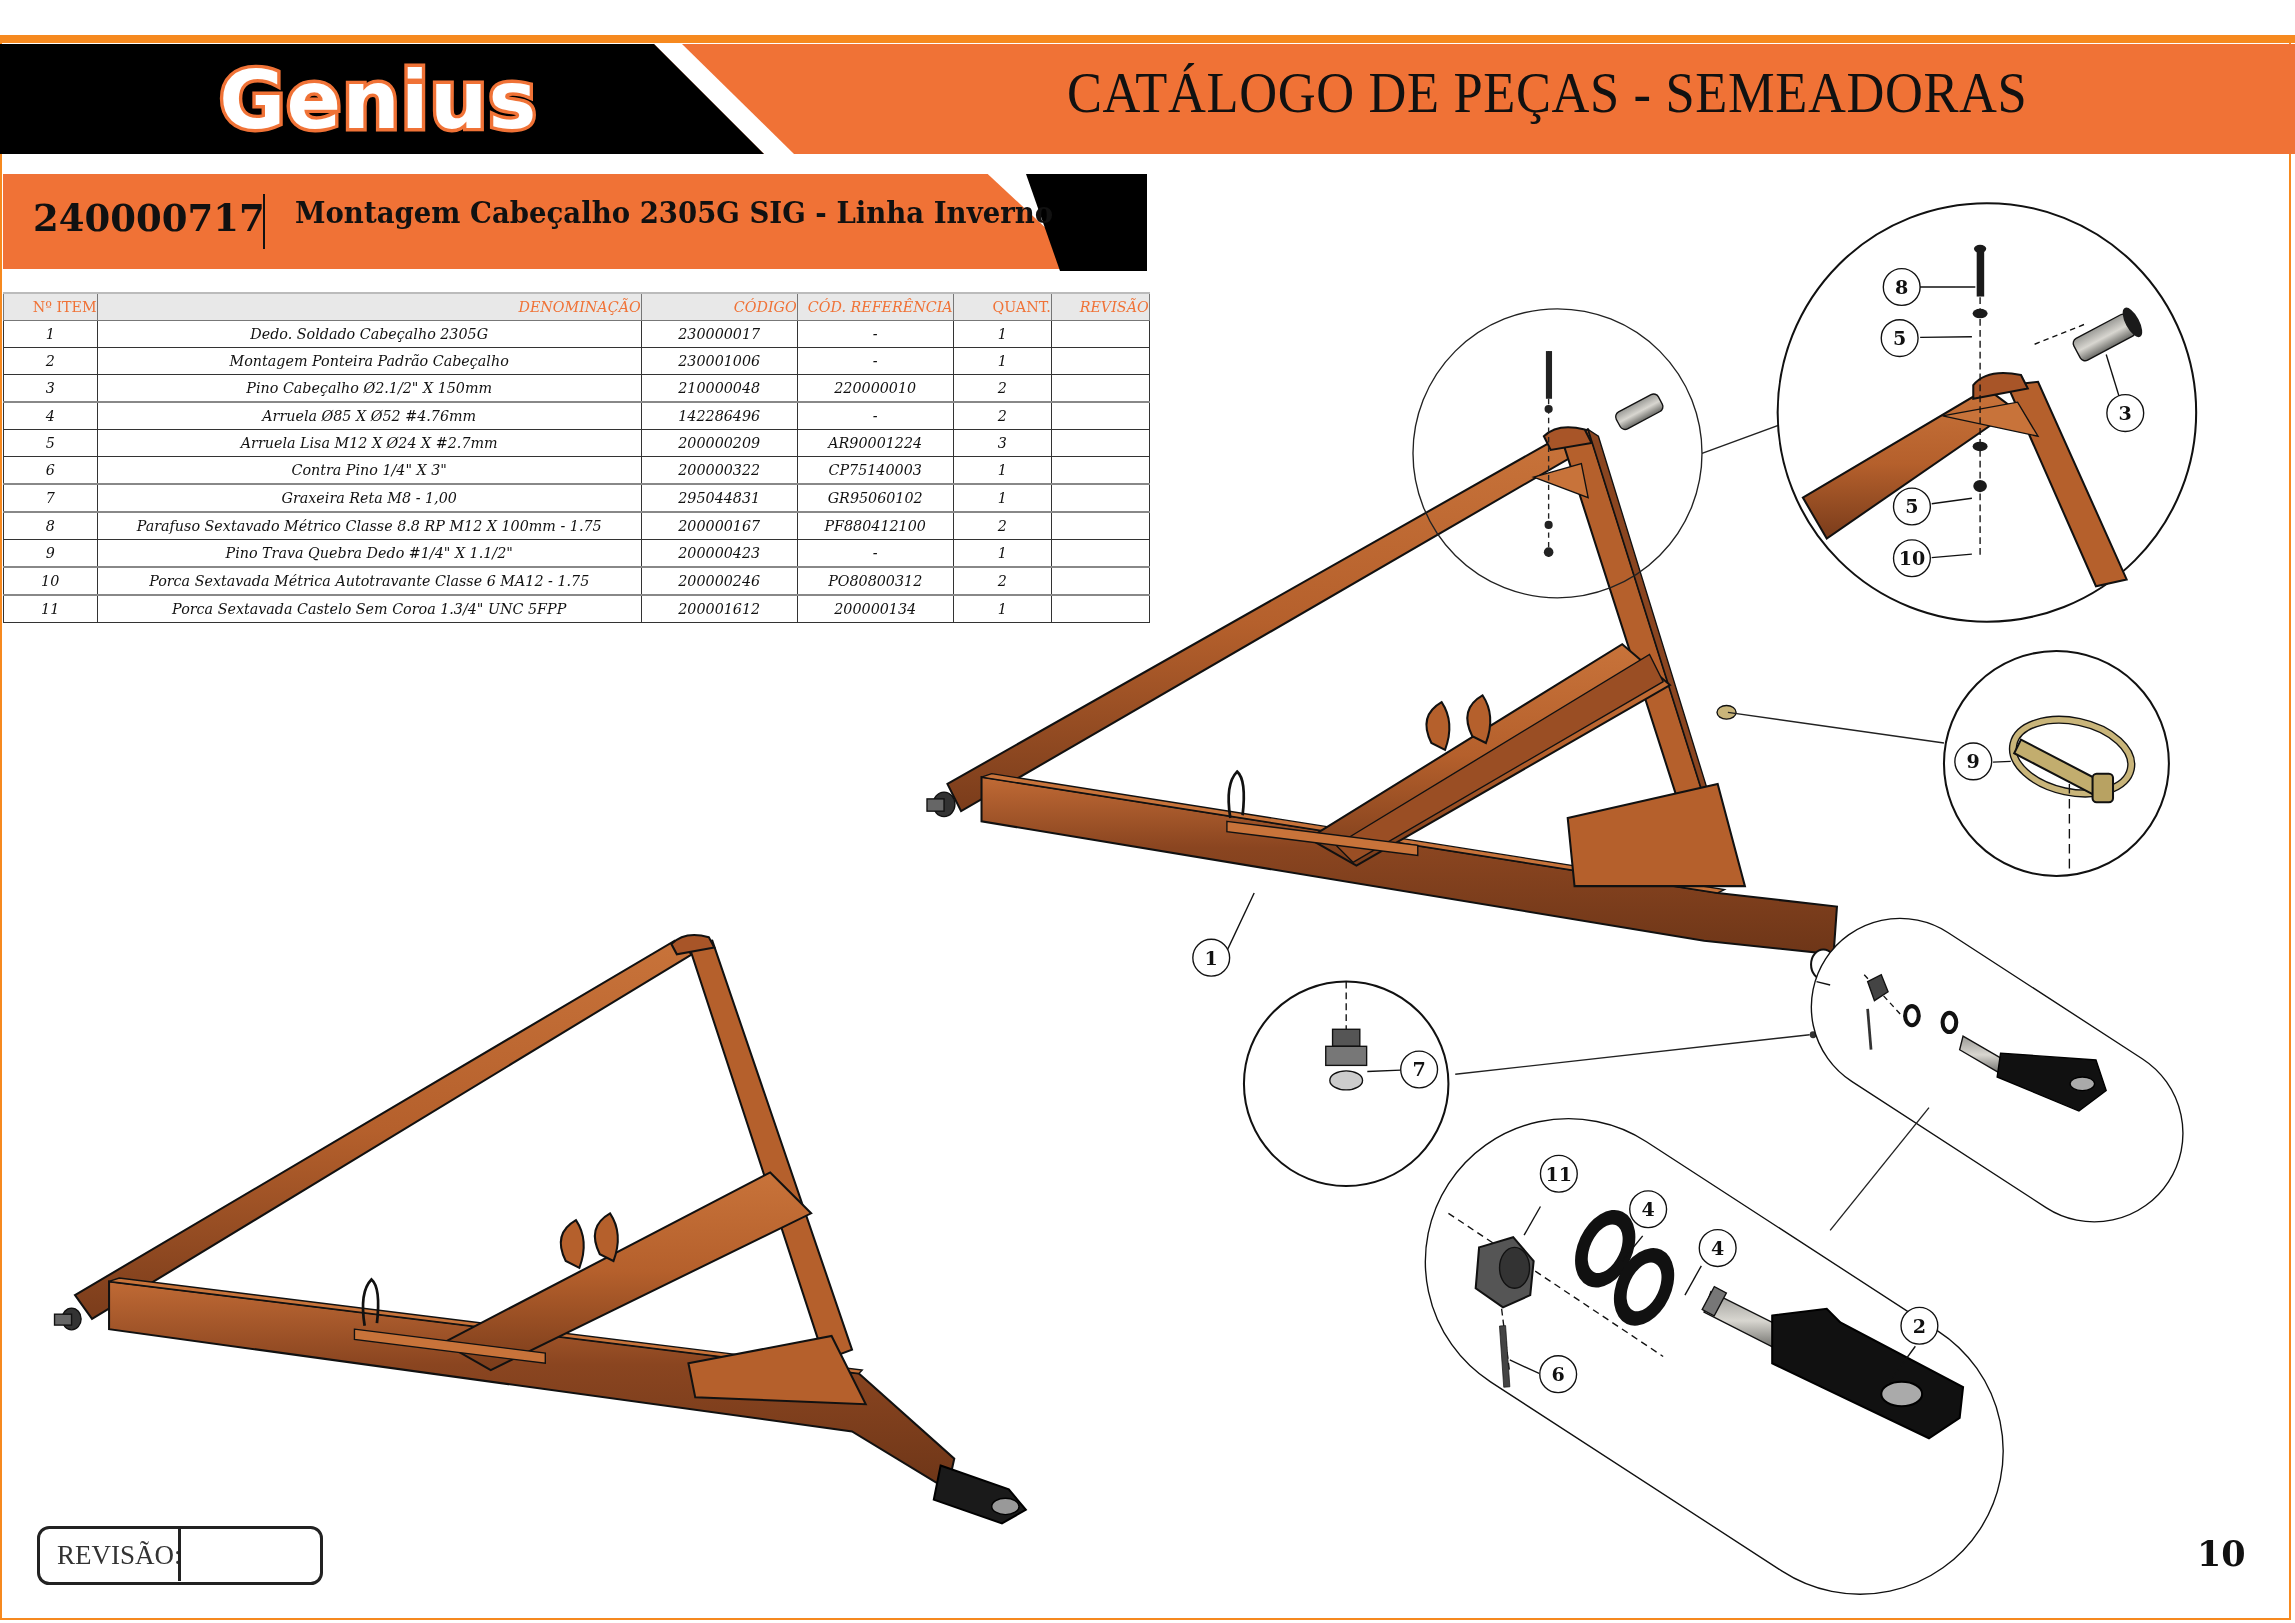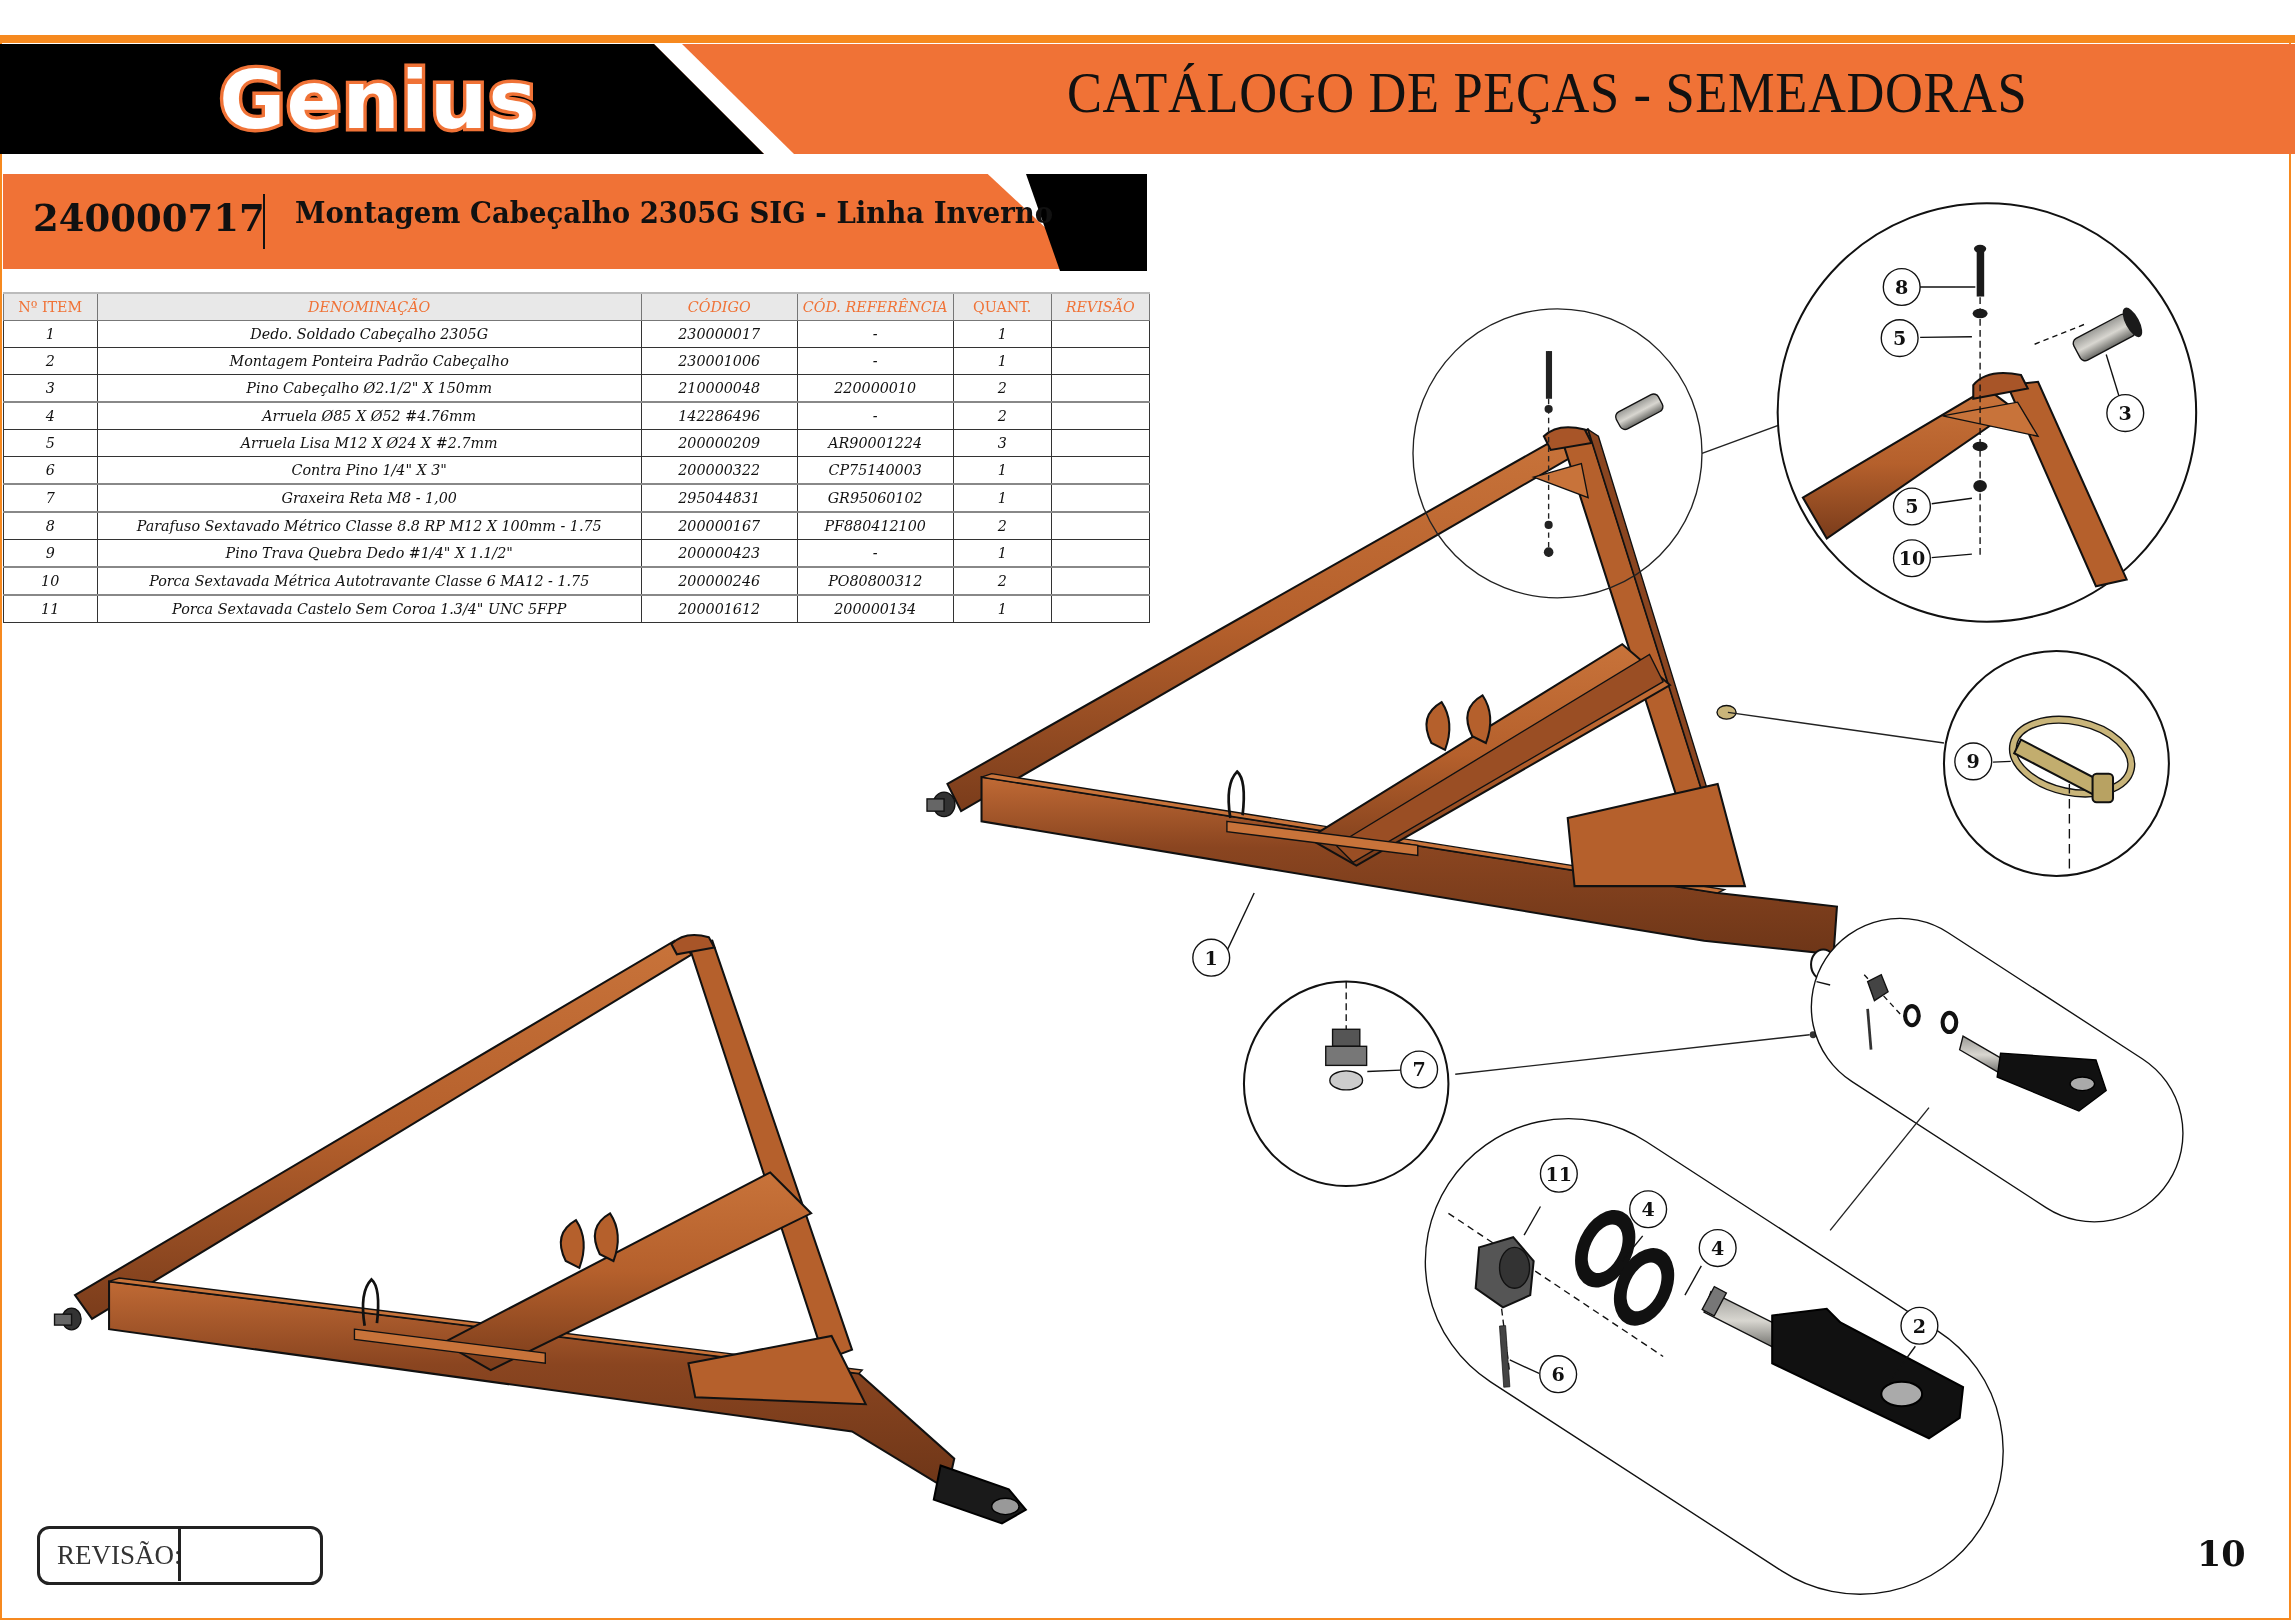--- a/index.html
+++ b/index.html
@@ -10,21 +10,21 @@
   .logo-block { position:absolute; left:0; top:44px; width:764px; height:110px; background:#000; clip-path:polygon(0 0, 654px 0, 764px 110px, 0 110px); }
   .logo-slash { position:absolute; left:0; top:44px; width:798px; height:110px; background:#fff; clip-path:polygon(654px 0, 682px 0, 794px 110px, 764px 110px); }
   .logo { position:absolute; left:174px; top:56px; width:409px; height:89px; }
   .catalog-title { position:absolute; left:1067px; top:60px; font-family:"Liberation Serif", serif; font-size:57px; color:#111; letter-spacing:0.7px; transform:scaleX(0.92); transform-origin:left; white-space:nowrap; }
   .sub-band { position:absolute; left:2.7px; top:174px; width:1087px; height:95px; background:#f07236; clip-path:polygon(0 0, 985px 0, 1087px 95px, 0 95px); }
   .sub-black { position:absolute; left:1026px; top:174px; width:121px; height:97px; background:#000; clip-path:polygon(0 0, 121px 0, 121px 97px, 34px 97px); }
   .assembly-code { position:absolute; left:33px; top:196px; font-family:"DejaVu Serif", serif; font-weight:bold; font-size:37px; color:#111; }
   .sub-divider { position:absolute; left:263px; top:194px; width:2px; height:55px; background:#111; }
   .assembly-name { position:absolute; left:295px; top:196px; font-family:"DejaVu Serif", serif; font-weight:bold; font-size:29px; color:#111; white-space:nowrap; transform:scaleX(0.95); transform-origin:left; }
   table.parts { position:absolute; left:2.7px; top:292px; border-collapse:collapse; font-family:"DejaVu Serif", serif; font-style:italic; font-size:14.3px; color:#111; }
-  table.parts th { background:#e8e8e8; color:#f07236; font-weight:normal; height:26px; border:0.7px solid #777; border-top:2px solid #bbb; text-align:center; padding:0; }
+  table.parts th { background:#e8e8e8; color:#f07236; font-weight:normal; height:26px; border:0.7px solid #777; border-top:2px solid #bbb; text-align:right; padding:0; }
   table.parts th.upright { font-style:normal; }
   table.parts td { height:26px; border:0.7px solid #333; text-align:center; padding:0; }
   table.parts tr.thick td { border-bottom:2px solid #888; }
   .revision-box { position:absolute; left:37px; top:1526px; width:286px; height:59px; border:3.4px solid #222; border-radius:12.3px; box-sizing:border-box; }
   .revision-label { position:absolute; left:17px; top:11px; font-family:"Liberation Serif", serif; font-size:27px; color:#333; }
   .revision-divider { position:absolute; left:138px; top:0; width:3.4px; height:52px; background:#222; }
   .revision-value { position:absolute; left:147px; top:9.5px; width:123px; height:31px; }
   .page-number { position:absolute; left:2197px; top:1533px; font-family:"DejaVu Serif", serif; font-weight:bold; font-size:35px; color:#111; }
   svg.drawing { position:absolute; left:0; top:0; }
   .callout text { font-family:"DejaVu Serif", serif; font-weight:bold; font-size:28px; fill:#111; }

